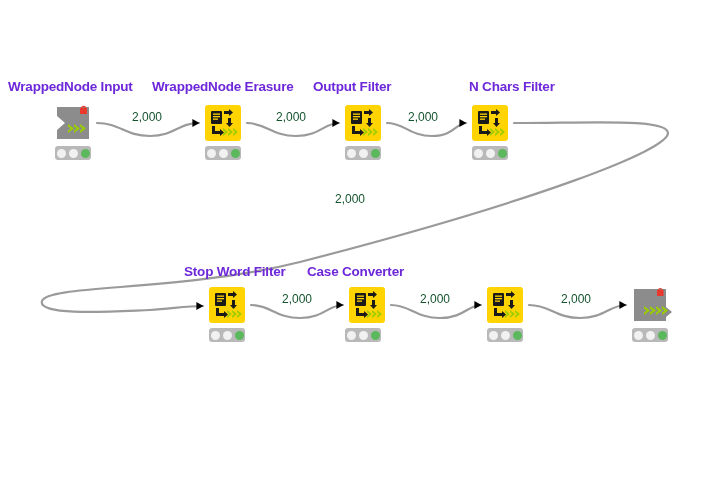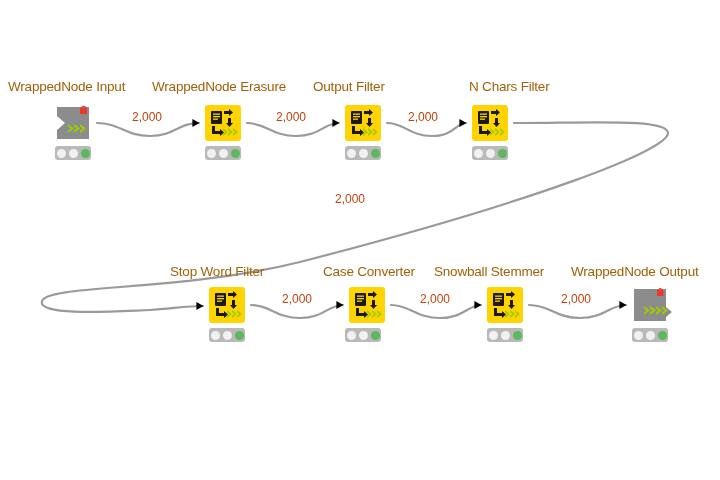--- a/index.html
+++ b/index.html
@@ -16,39 +16,39 @@
   .svg-layer{position:absolute;left:0;top:0;width:720px;height:480px;}
   .node{position:absolute;width:36px;height:36px;}
   .node-box{
     position:absolute;left:0;top:0;width:36px;height:36px;
     border-radius:3px;
   }
   .node-box.yellow{background:#FFD400;}
   .node-label{
     position:absolute;
     font-size:13.5px;
-    font-weight:normal;
-    color:#a16207;
+    font-weight:bold;
+    color:#6d28d9;
     white-space:nowrap;
     letter-spacing:-0.2px;
   }
   .traffic{
     position:absolute;
     width:36px;height:14px;
     background:#b9b9b9;
     border-radius:3px;
     display:flex;align-items:center;justify-content:space-around;
   }
   .bulb{width:9px;height:9px;border-radius:50%;}
   .bulb.off{background:#f1f1f1;}
   .bulb.on{background:#5cb85c;}
   .edge-label{
     position:absolute;
     font-size:12px;
-    color:#c2410c;
+    color:#14532d;
     white-space:nowrap;
     background:#ffffff;
     padding:0 1px;
   }
 </style>
 </head>
 <body>
 
 <div id="canvas">
 
@@ -174,21 +174,21 @@
         <path d="M28,23 L33,27 L28,31 L28,28.8 L30.2,27 L28,25.2 Z"></path>
       </g>
     </svg>
   </div>
   <div class="traffic" style="left:472px;top:146px;">
     <span class="bulb off"></span>
     <span class="bulb off"></span>
     <span class="bulb on"></span>
   </div>
 
-  <div class="node-label" style="left:170px;top:264px;">Stop Word Filter</div>
+  <div class="node-label" style="left:184px;top:264px;">Stop Word Filter</div>
   <div class="node" style="left:209px;top:287px;">
     <div class="node-box yellow"></div>
     <svg width="36" height="36" viewBox="0 0 36 36" style="position:absolute;left:0;top:0;">
       <g fill="#1a1a1a">
         <rect x="6" y="6" width="11" height="13" rx="1"></rect>
         <rect x="8" y="8.5" width="7" height="1.3" fill="#FFD400"></rect>
         <rect x="8" y="11" width="7" height="1.3" fill="#FFD400"></rect>
         <rect x="8" y="13.5" width="5" height="1.3" fill="#FFD400"></rect>
         <path d="M19,6 L24,6 L24,4 L28,7.5 L24,11 L24,9 L19,9 Z"></path>
         <path d="M26,13 L26,18 L28,18 L24.5,22 L21,18 L23,18 L23,13 Z"></path>
@@ -200,21 +200,21 @@
         <path d="M28,23 L33,27 L28,31 L28,28.8 L30.2,27 L28,25.2 Z"></path>
       </g>
     </svg>
   </div>
   <div class="traffic" style="left:209px;top:328px;">
     <span class="bulb off"></span>
     <span class="bulb off"></span>
     <span class="bulb on"></span>
   </div>
 
-  <div class="node-label" style="left:307px;top:264px;margin-left:16px;">Case Converter</div>
+  <div class="node-label" style="left:307px;top:264px;">Case Converter</div>
   <div class="node" style="left:349px;top:287px;">
     <div class="node-box yellow"></div>
     <svg width="36" height="36" viewBox="0 0 36 36" style="position:absolute;left:0;top:0;">
       <g fill="#1a1a1a">
         <rect x="6" y="6" width="11" height="13" rx="1"></rect>
         <rect x="8" y="8.5" width="7" height="1.3" fill="#FFD400"></rect>
         <rect x="8" y="11" width="7" height="1.3" fill="#FFD400"></rect>
         <rect x="8" y="13.5" width="5" height="1.3" fill="#FFD400"></rect>
         <path d="M19,6 L24,6 L24,4 L28,7.5 L24,11 L24,9 L19,9 Z"></path>
         <path d="M26,13 L26,18 L28,18 L24.5,22 L21,18 L23,18 L23,13 Z"></path>
@@ -226,21 +226,20 @@
         <path d="M28,23 L33,27 L28,31 L28,28.8 L30.2,27 L28,25.2 Z"></path>
       </g>
     </svg>
   </div>
   <div class="traffic" style="left:345px;top:328px;">
     <span class="bulb off"></span>
     <span class="bulb off"></span>
     <span class="bulb on"></span>
   </div>
 
-  <div class="node-label" style="left:434px;top:264px;">Snowball Stemmer</div>
   <div class="node" style="left:487px;top:287px;">
     <div class="node-box yellow"></div>
     <svg width="36" height="36" viewBox="0 0 36 36" style="position:absolute;left:0;top:0;">
       <g fill="#1a1a1a">
         <rect x="6" y="6" width="11" height="13" rx="1"></rect>
         <rect x="8" y="8.5" width="7" height="1.3" fill="#FFD400"></rect>
         <rect x="8" y="11" width="7" height="1.3" fill="#FFD400"></rect>
         <rect x="8" y="13.5" width="5" height="1.3" fill="#FFD400"></rect>
         <path d="M19,6 L24,6 L24,4 L28,7.5 L24,11 L24,9 L19,9 Z"></path>
         <path d="M26,13 L26,18 L28,18 L24.5,22 L21,18 L23,18 L23,13 Z"></path>
@@ -252,21 +251,20 @@
         <path d="M28,23 L33,27 L28,31 L28,28.8 L30.2,27 L28,25.2 Z"></path>
       </g>
     </svg>
   </div>
   <div class="traffic" style="left:487px;top:328px;">
     <span class="bulb off"></span>
     <span class="bulb off"></span>
     <span class="bulb on"></span>
   </div>
 
-  <div class="node-label" style="left:571px;top:264px;">WrappedNode Output</div>
   <div class="node" style="left:632px;top:287px;">
     <svg width="42" height="36" viewBox="0 0 42 36">
       <path d="M2,2 L34,2 L34,20 L40,25 L34,30 L34,34 L2,34 Z" fill="#8c8c8c"></path>
       <g fill="#9acd00">
         <path d="M12,19 L18,23.5 L12,28 L12,25.4 L14.6,23.5 L12,21.6 Z"></path>
         <path d="M18,19 L24,23.5 L18,28 L18,25.4 L20.6,23.5 L18,21.6 Z"></path>
         <path d="M24,19 L30,23.5 L24,28 L24,25.4 L26.6,23.5 L24,21.6 Z"></path>
         <path d="M30,19 L36,23.5 L30,28 L30,25.4 L32.6,23.5 L30,21.6 Z"></path>
       </g>
       <g>

